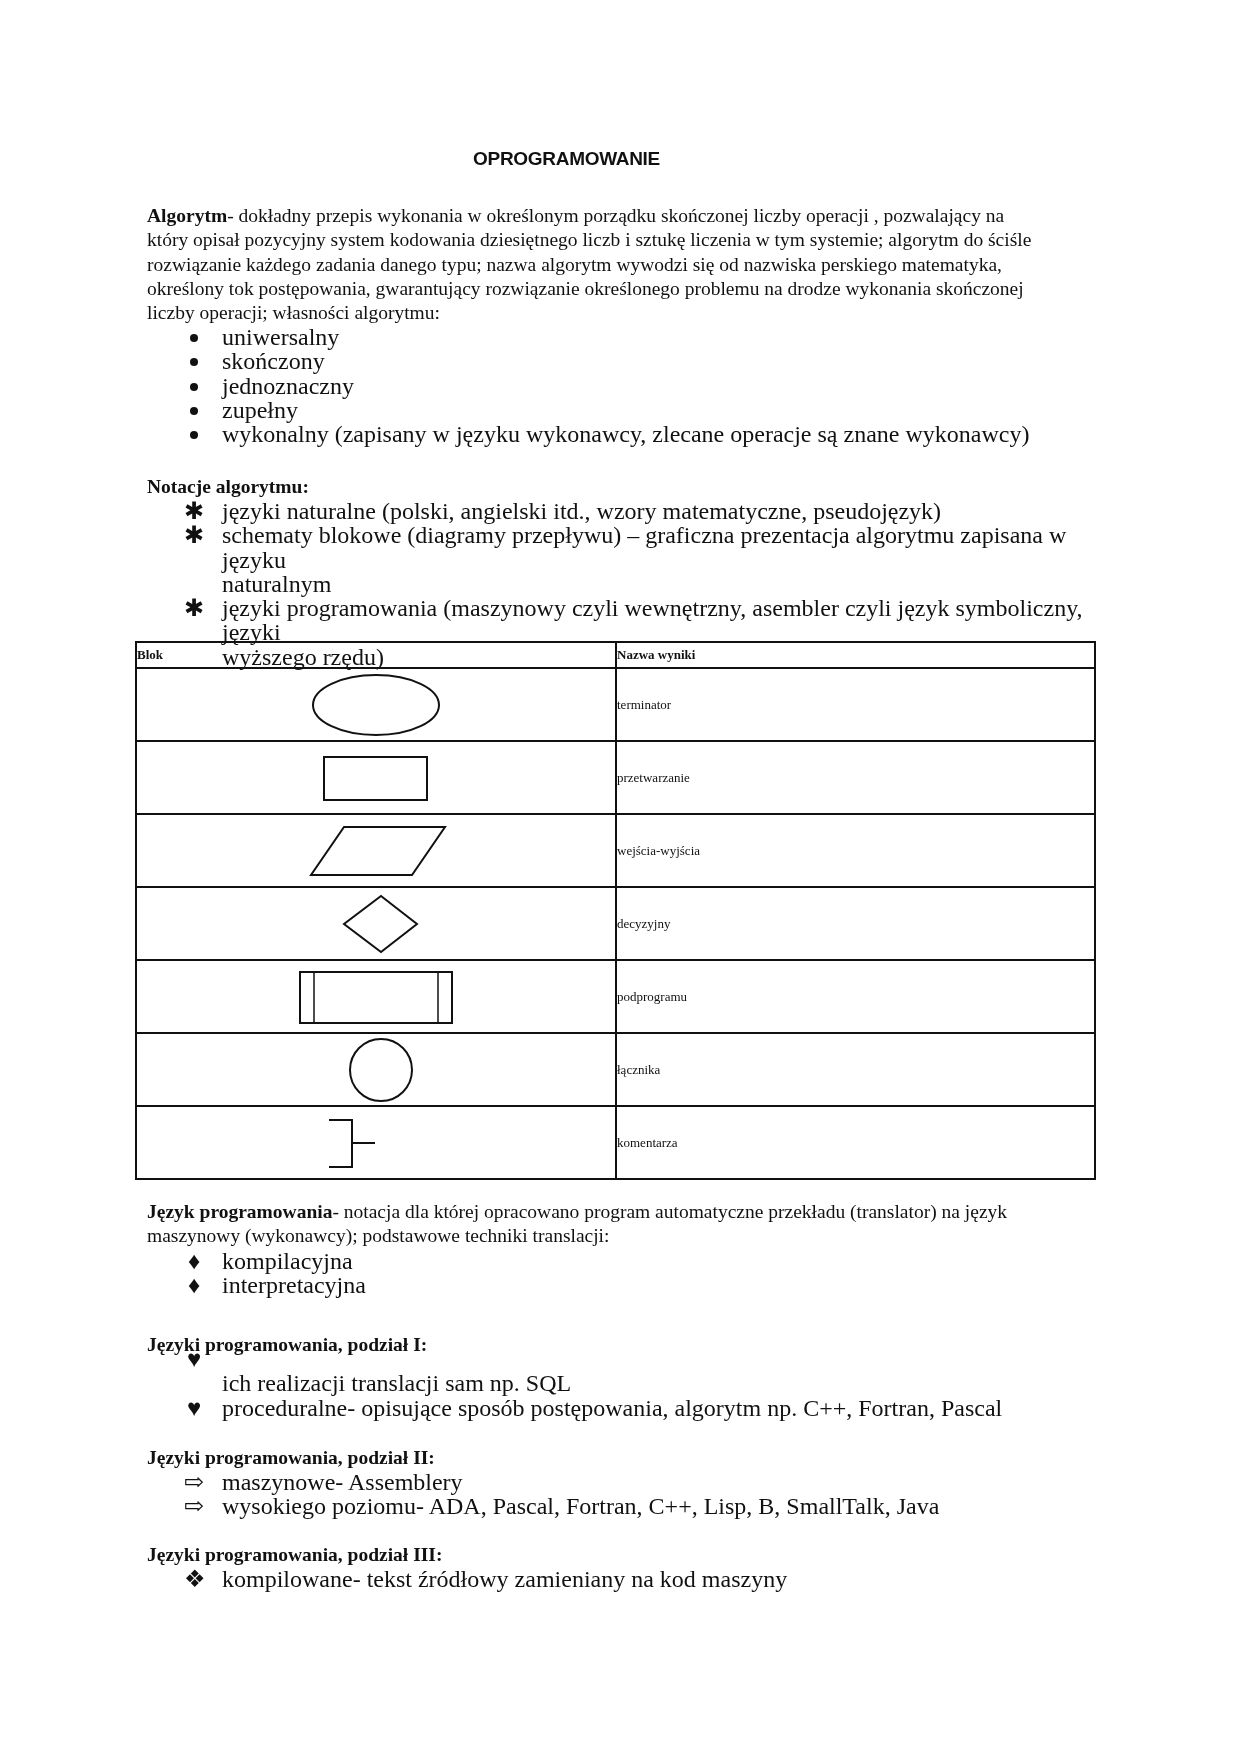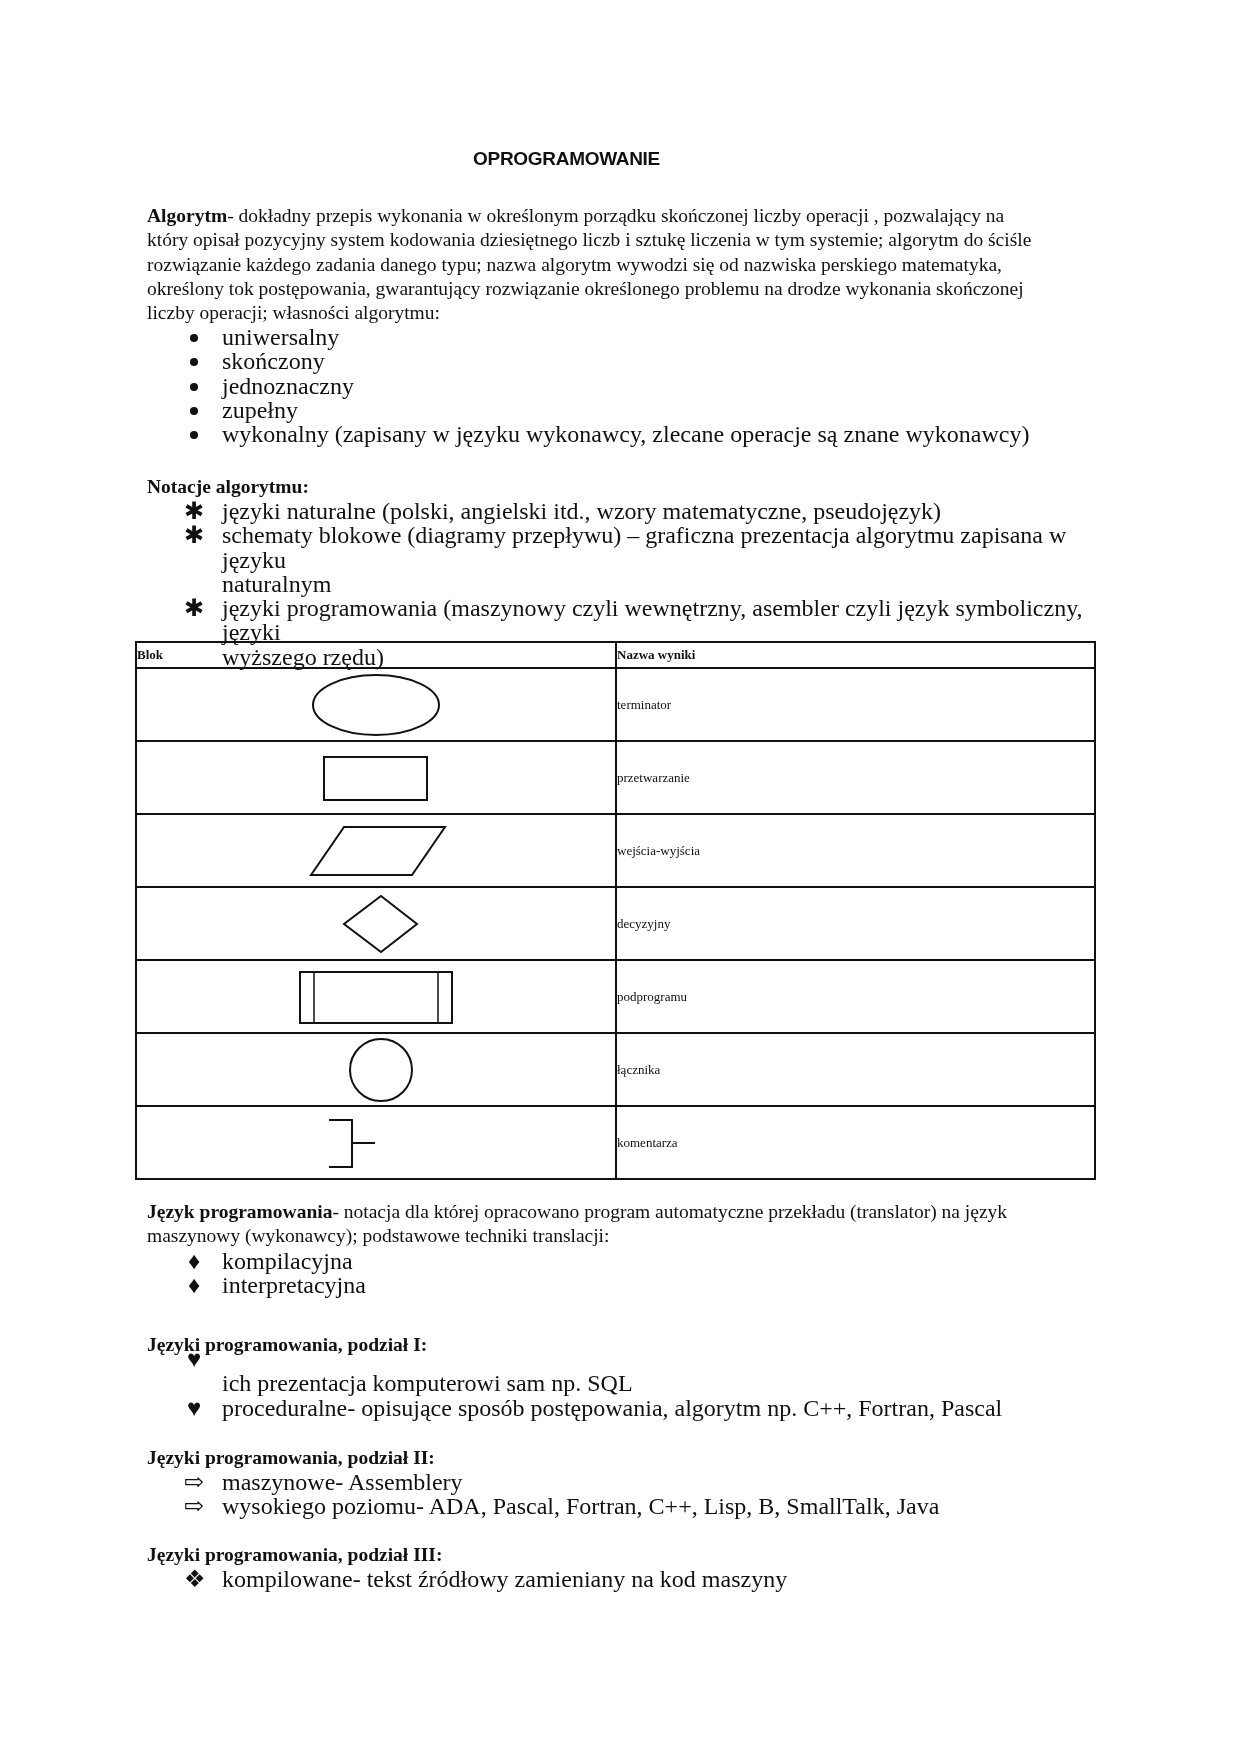--- a/index.html
+++ b/index.html
@@ -124,21 +124,21 @@
   <div><b>Język programowania</b><span>- notacja dla której opracowano program automatyczne przekładu (translator) na język</span></div>
   <div>maszynowy (wykonawcy); podstawowe techniki translacji:</div>
 </div>
 <ul class="list" style="top:1249px;">
   <li><span class="mk">♦</span><span>kompilacyjna</span></li>
   <li><span class="mk">♦</span><span>interpretacyjna</span></li>
 </ul>
 
 <div class="heading" style="top:1323px;margin-top:10px;">Języki programowania, podział I:</div>
 <ul class="list" style="top:1347px;">
-  <li><span class="mk">♥</span><br><span>ich prezentacja komputerowi sam np. SQL</span></li>
+  <li><span class="mk">♥</span><br><span>ich realizacji translacji sam np. SQL</span></li>
   <li><span class="mk">♥</span><span>proceduralne- opisujące sposób postępowania, algorytm np. C++, Fortran, Pascal</span></li>
 </ul>
 
 <div class="heading" style="top:1446px;">Języki programowania, podział II:</div>
 <ul class="list" style="top:1470px;">
   <li><span class="mk">⇨</span><span>maszynowe- Assemblery</span></li>
   <li><span class="mk">⇨</span><span>wysokiego poziomu- ADA, Pascal, Fortran, C++, Lisp, B, SmallTalk, Java</span></li>
 </ul>
 
 <div class="heading" style="top:1543px;">Języki programowania, podział III:</div>

